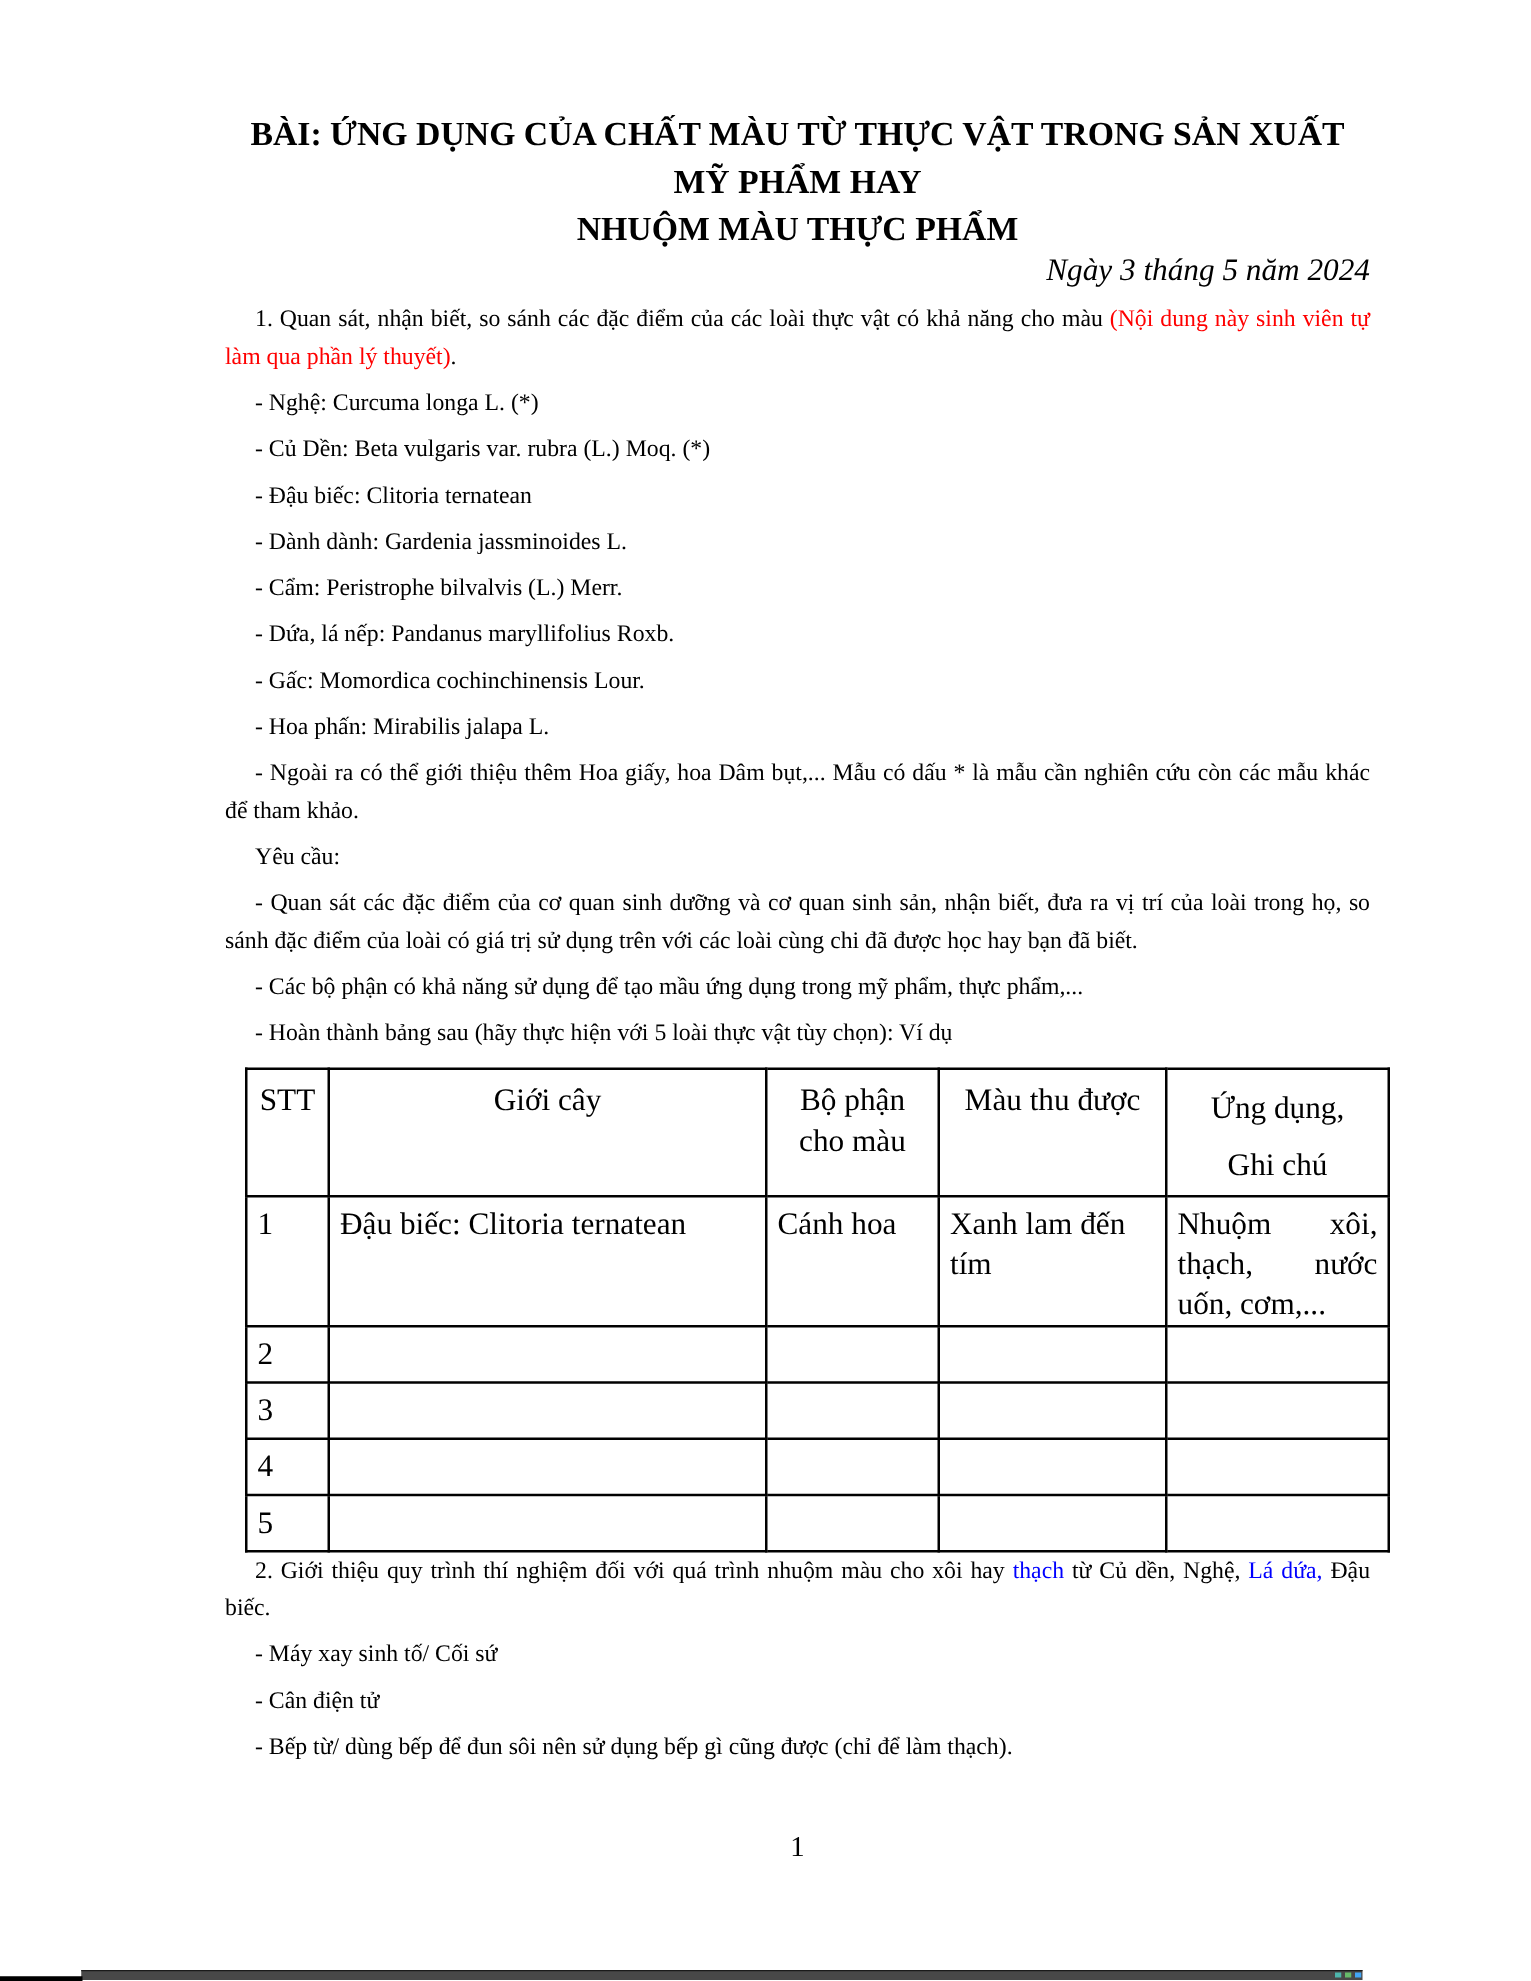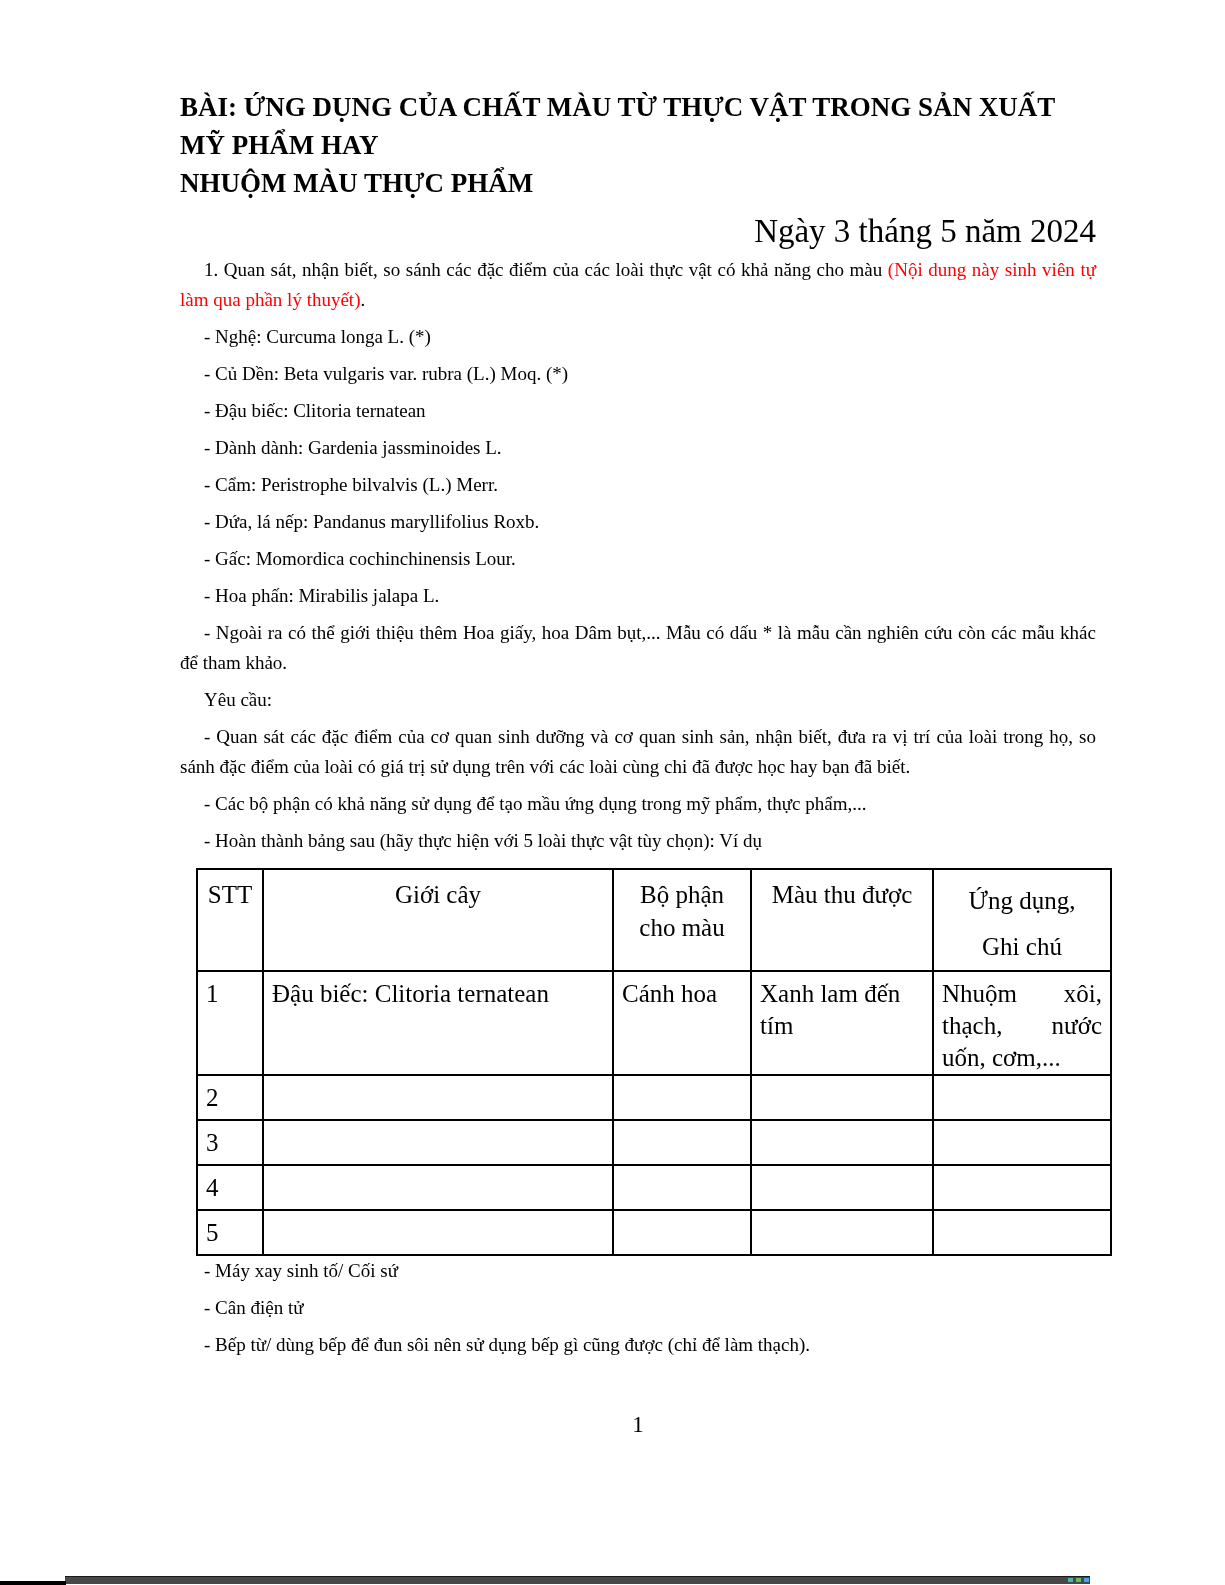--- a/index.html
+++ b/index.html
@@ -10,30 +10,31 @@
     font-family: "Liberation Serif", serif;
     position: relative;
     overflow: hidden;
   }
   .content {
     position: absolute;
     left: 180px; top: 0;
     width: 916px;
   }
   .doc-title {
+    text-align: center;
     font-weight: bold;
     font-size: 27px;
     line-height: 38px;
     margin-top: 88px;
   }
   .date-line {
     text-align: right;
-    font-size: 33px;
+    font-size: 25px;
     line-height: 30px;
-    margin-top: 14px;
+    font-style: italic;
   }
   p.body-par {
     font-size: 19px;
     line-height: 30px;
     margin: 0 0 7px 0;
     text-indent: 24px;
     text-align: justify;
   }
   p.first-par { margin-top: 9px; }
   .red-text { color: #ff0000; }
@@ -172,20 +173,21 @@
     <tr class="empty-row">
       <td>5</td>
       <td></td>
       <td></td>
       <td></td>
       <td></td>
     </tr>
   </tbody>
     </table>
 
+  <p class="body-par after-table"><span>2. Giới thiệu quy trình thí nghiệm đối với quá trình nhuộm màu cho xôi hay </span><span class="link-text">thạch</span><span> từ Củ dền, Nghệ, </span><span class="link-text">Lá dứa,</span><span> Đậu biếc.</span></p>
 
 
   <p class="body-par">- Máy xay sinh tố/ Cối sứ</p>
   <p class="body-par">- Cân điện tử</p>
   <p class="body-par">- Bếp từ/ dùng bếp để đun sôi nên sử dụng bếp gì cũng được (chỉ để làm thạch).</p>
 
   <div class="page-number">1</div>
 
 </div>
 

